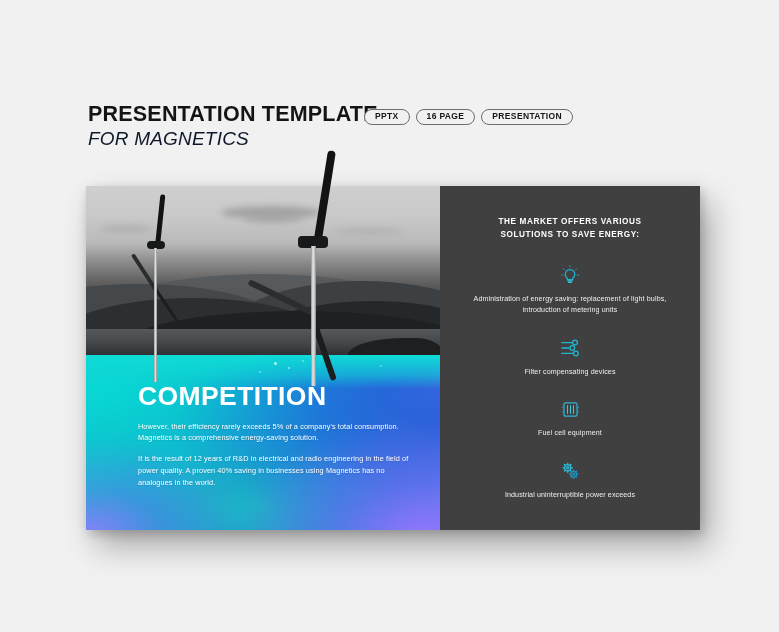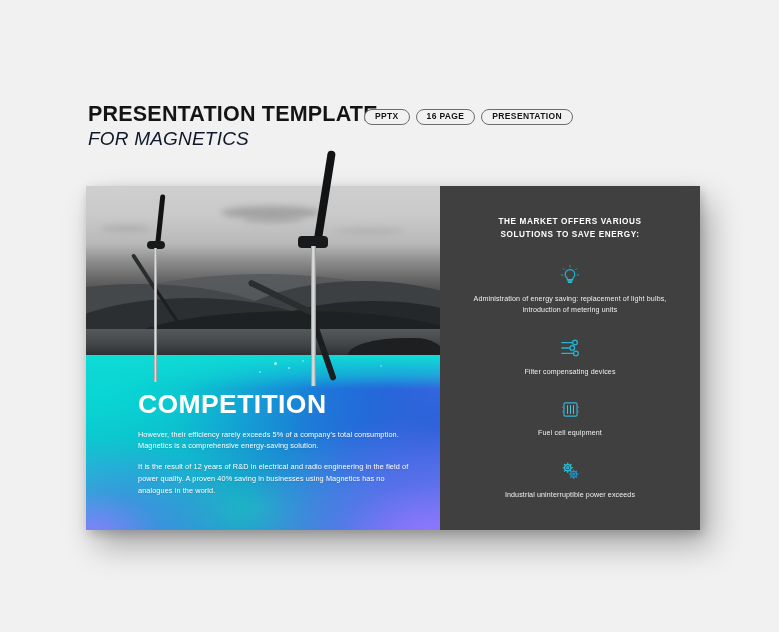--- a/index.html
+++ b/index.html
@@ -88,21 +88,21 @@
       radial-gradient(110% 120% at 4% 18%, rgba(8,216,214,1) 0%, rgba(10,200,206,.75) 26%, rgba(12,170,205,0) 58%),
       radial-gradient(100% 120% at 48% 86%, rgba(26,200,190,.85) 0%, rgba(24,170,200,.35) 38%, rgba(20,140,210,0) 68%),
       linear-gradient(116deg,#0ad7d2 0%,#12c6cf 16%,#10a7d6 34%,#1a74d8 56%,#2b5fdd 72%,#5f63ec 86%,#8f7bf6 100%);
   }
   .grad-top-cyan {
     position:absolute; left:0; top:0; width:100%; height:34px;
     background:linear-gradient(180deg,#0fdcd6 0%, rgba(15,216,214,.55) 60%, rgba(15,210,214,0) 100%);
   }
   .spray { position:absolute; border-radius:50%; background:#eafcff; opacity:.75; }
 
-  .grad-content { position:absolute; left:52px; top:36px; width:274px; z-index:3; }
+  .grad-content { position:absolute; left:52px; top:28px; width:274px; z-index:3; }
   .comp-title {
     font-size:26.5px; font-weight:bold; color:#fff;
     letter-spacing:.4px; line-height:1; margin-bottom:11px;
   }
   .para {
     font-size:7.3px; color:#ffffff; line-height:1.62;
     letter-spacing:.1px; margin-bottom:9px;
     text-shadow:0 1px 1px rgba(0,0,0,.12);
   }
   .para:last-child { margin-bottom:9px; }

